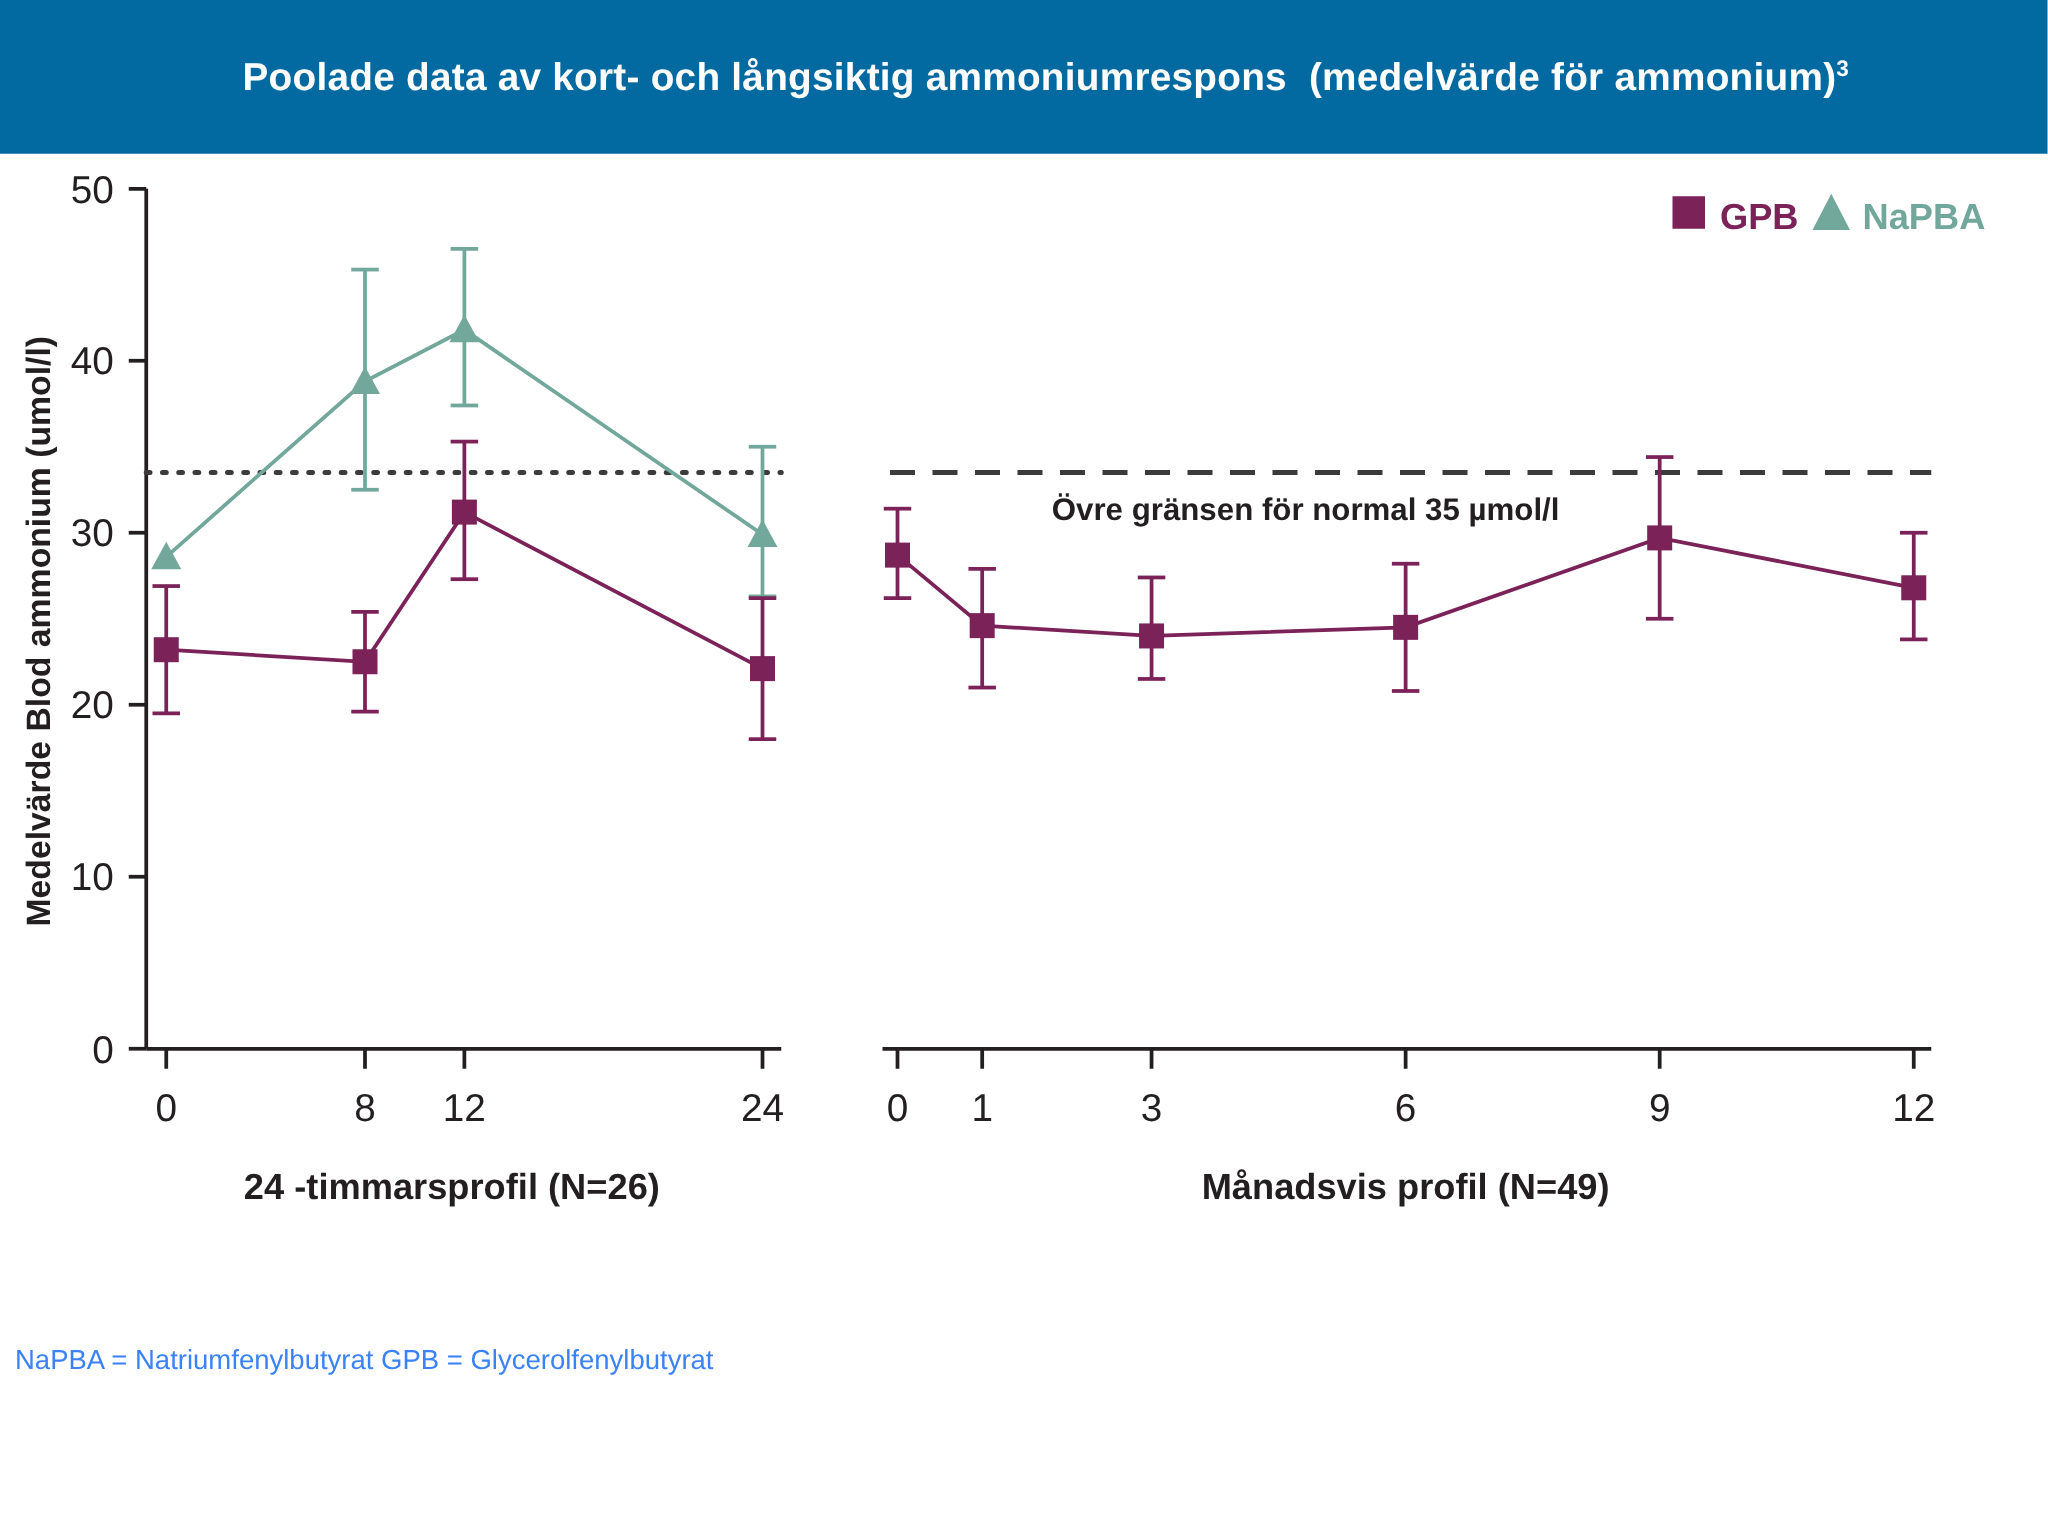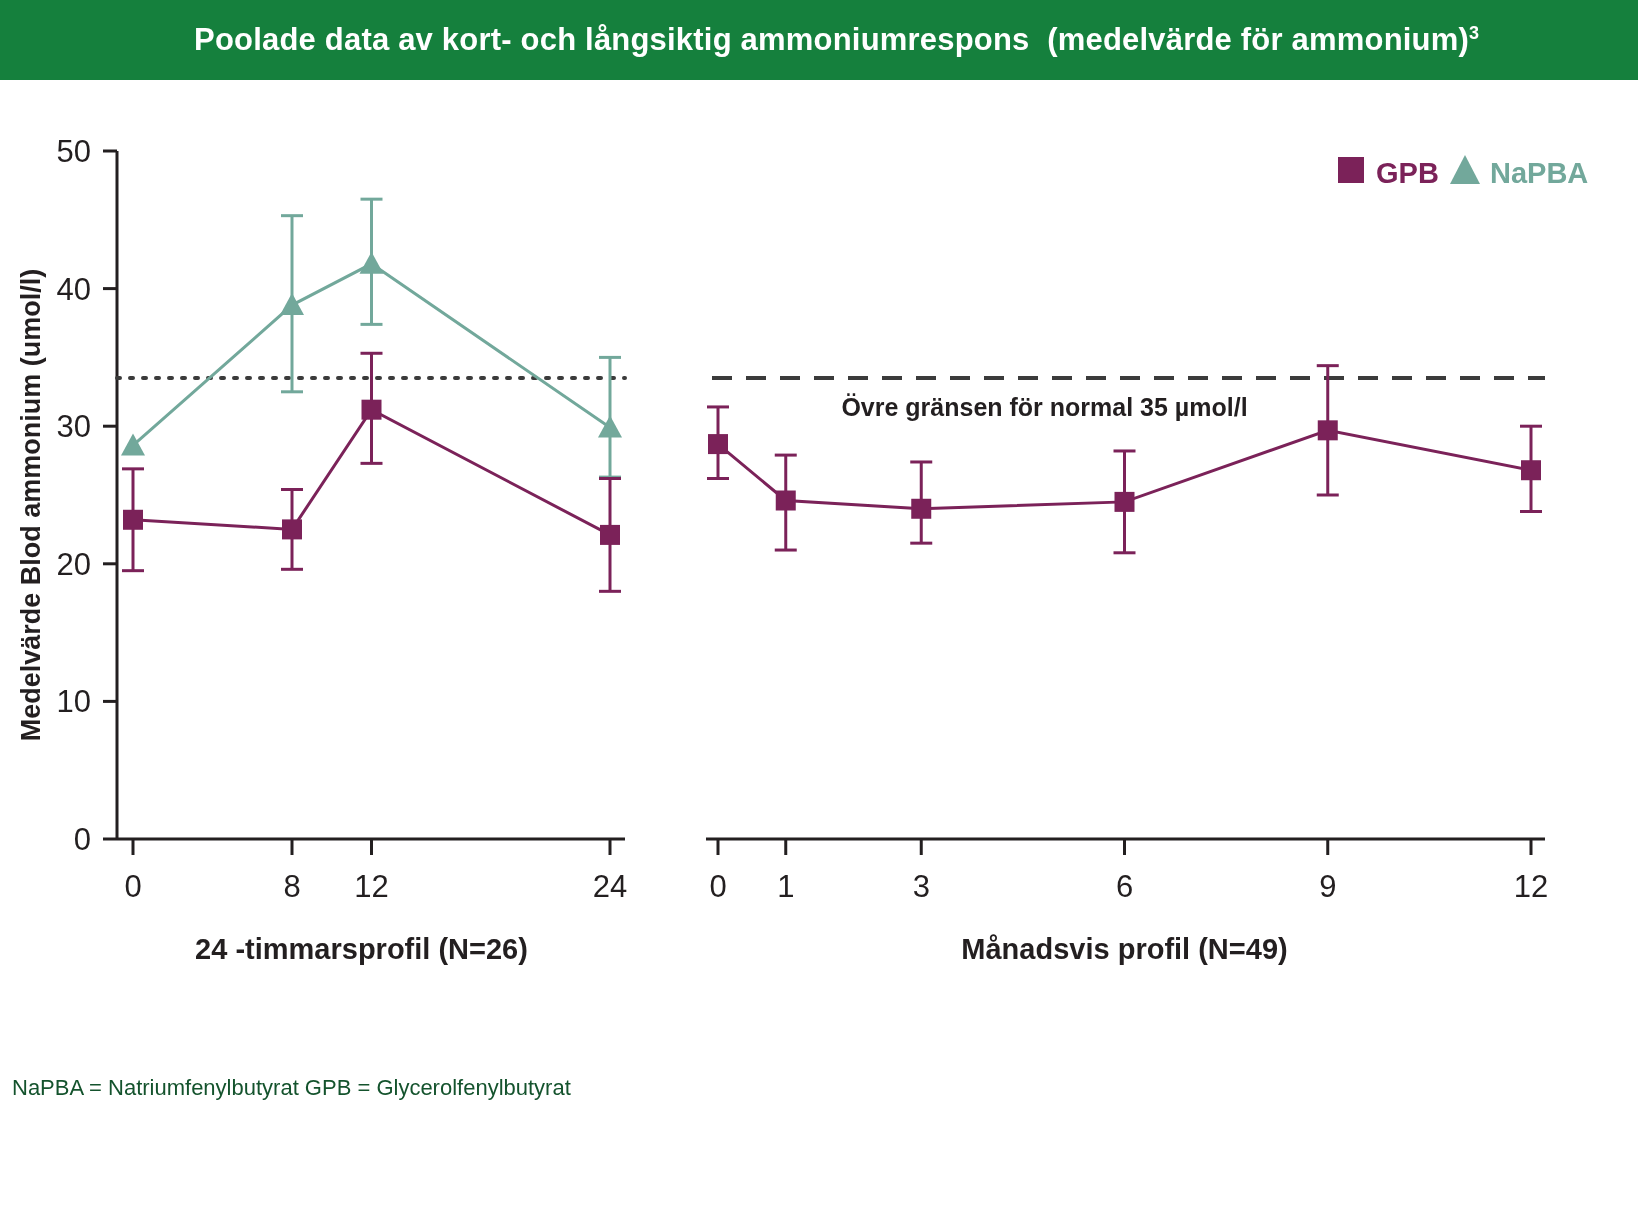--- a/index.html
+++ b/index.html
@@ -13,22 +13,22 @@
     font-family: "Liberation Sans", sans-serif;
     color: #231f20;
     position: relative;
     overflow: hidden;
   }
   .header-band {
     position: absolute;
     left: 0;
     top: 0;
     width: 1638px;
-    height: 80px;
-    background: #15803d;
+    height: 123px;
+    background: #0369a1;
     display: flex;
     align-items: center;
     justify-content: center;
     text-align: right;
   }
   .header-title {
     color: #ffffff;
     font-size: 31px;
     font-weight: bold;
     letter-spacing: 0.2px;
@@ -74,21 +74,21 @@
     font-family: "Liberation Sans", sans-serif;
     font-size: 25px;
     font-weight: bold;
     fill: #231f20;
   }
   .footnote {
     position: absolute;
     left: 12px;
     top: 1075px;
     font-size: 22px;
-    color: #14532d;
+    color: #3b82f6;
     font-family: "Liberation Sans", sans-serif;
   }
 </style>
 </head>
 <body>
 
 <div class="header-band">
   <div class="header-title">
     <span>Poolade data av kort- och långsiktig ammoniumrespons  (medelvärde för ammonium)</span><sup>3</sup>
   </div>

